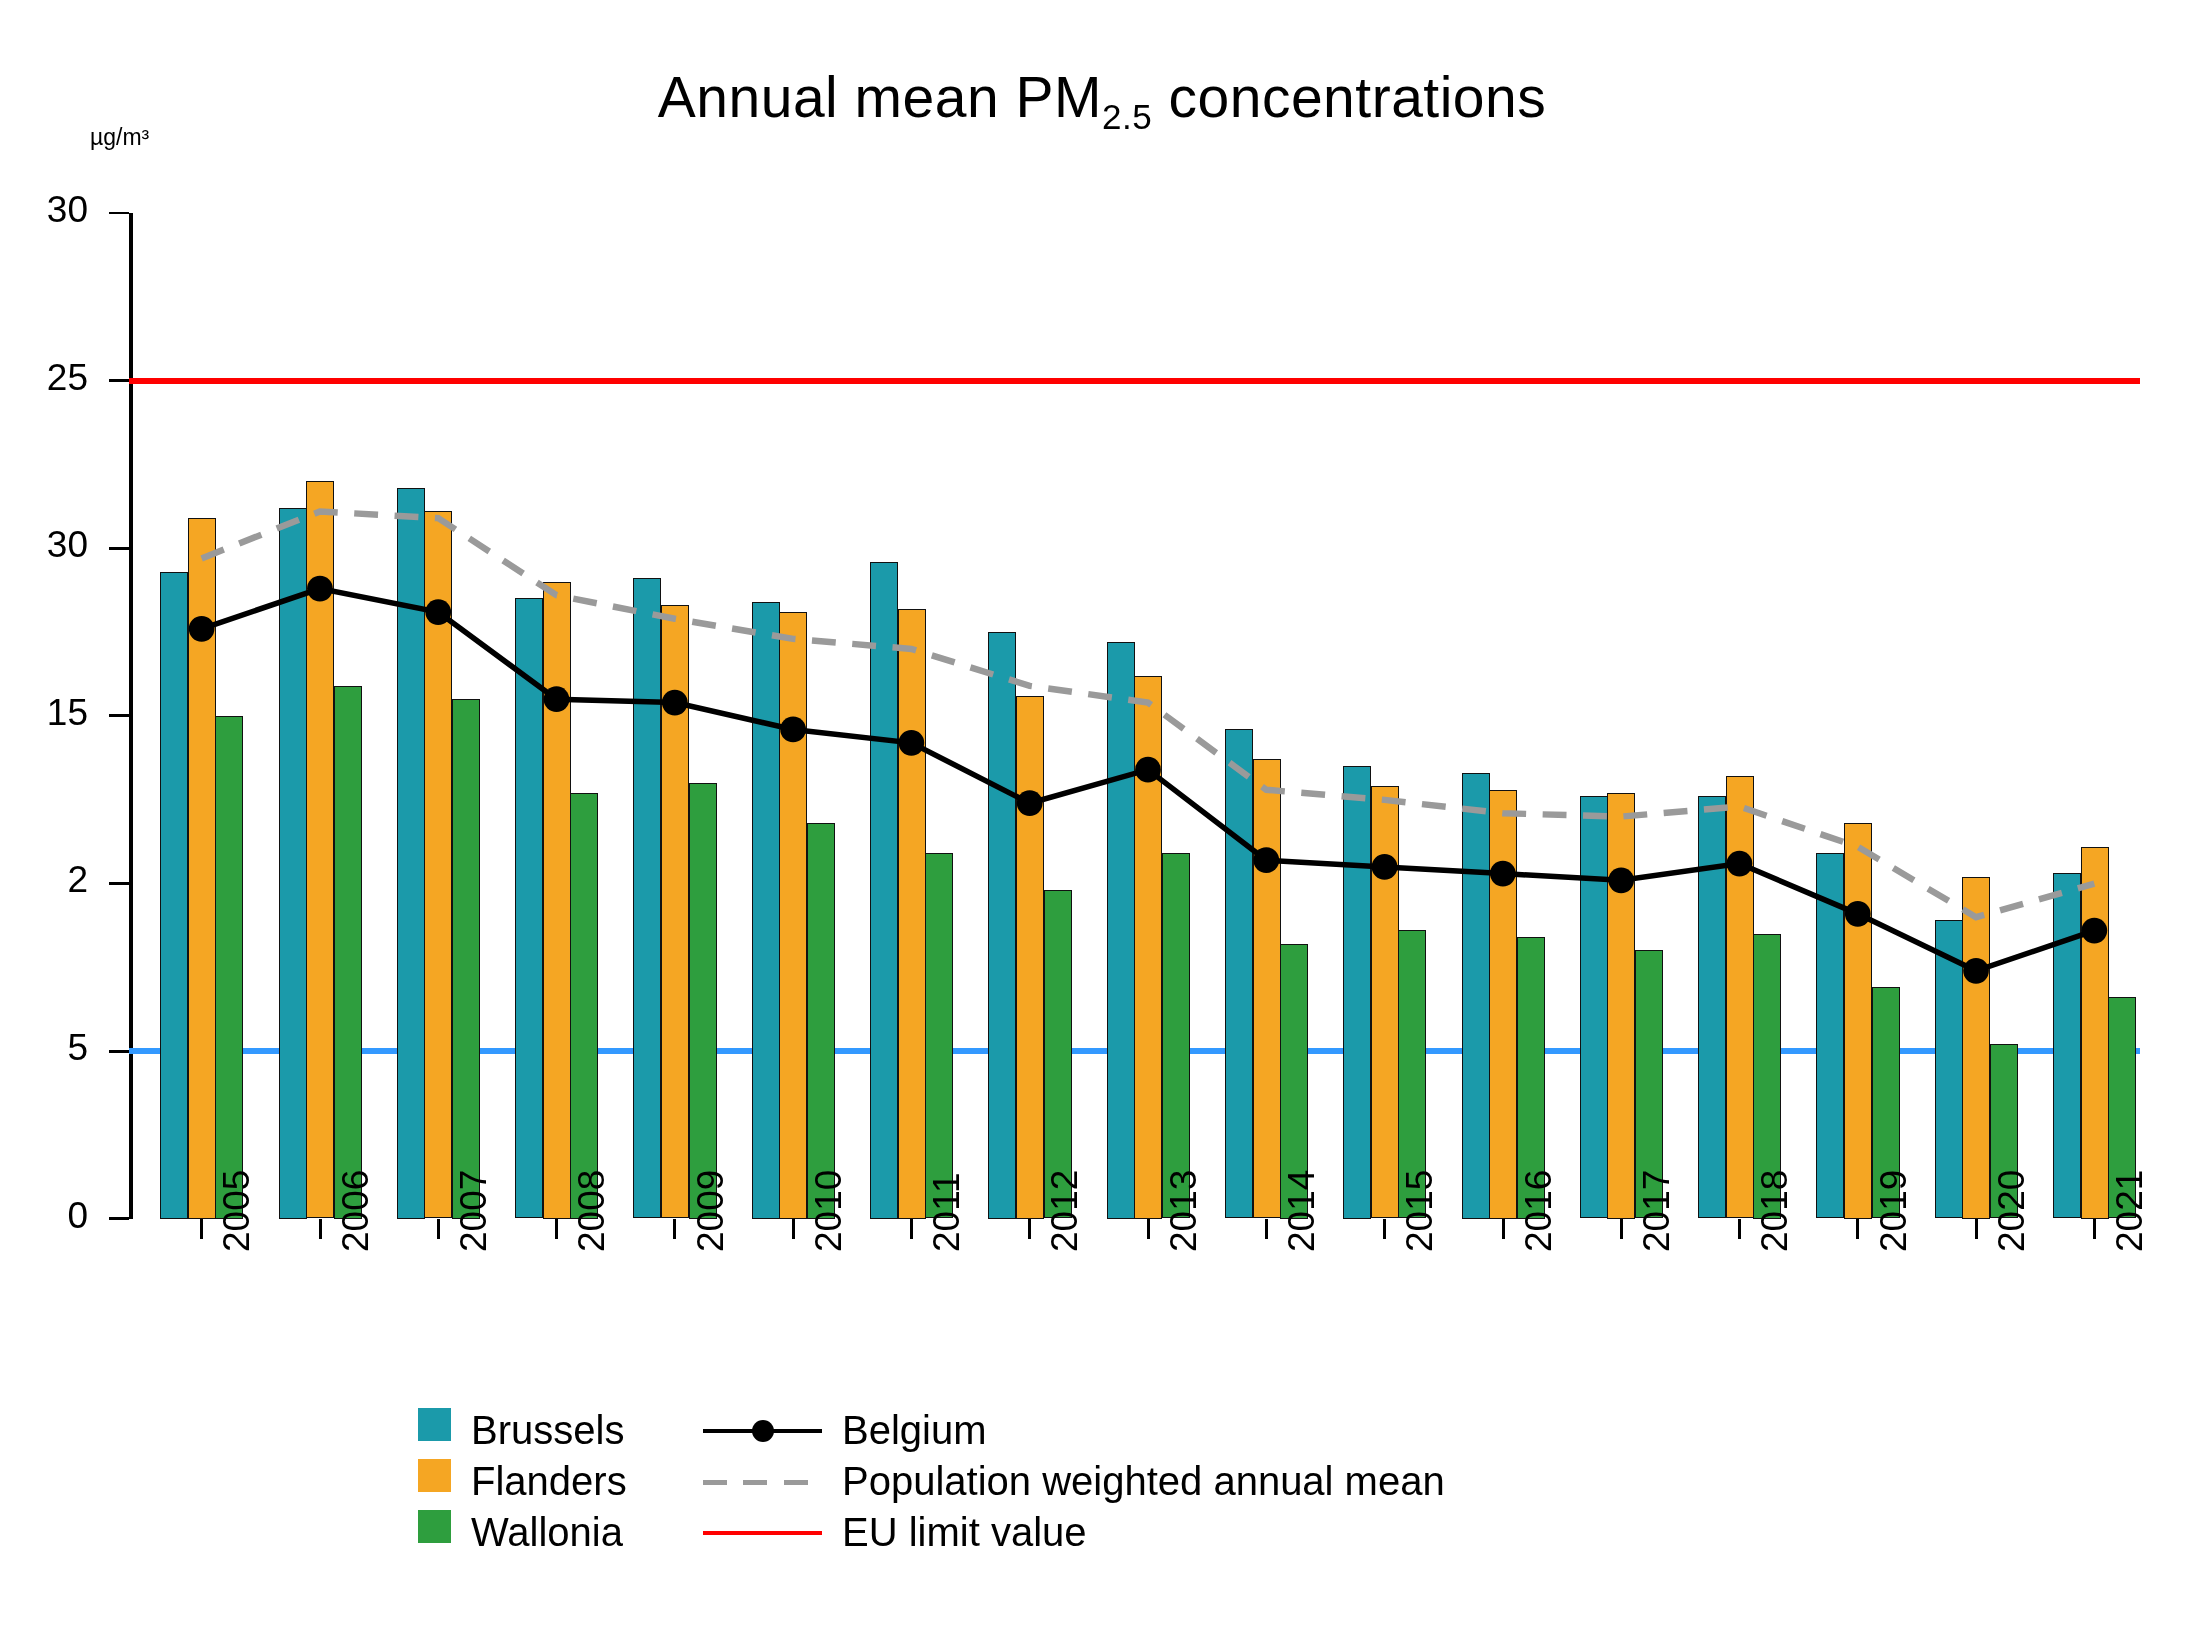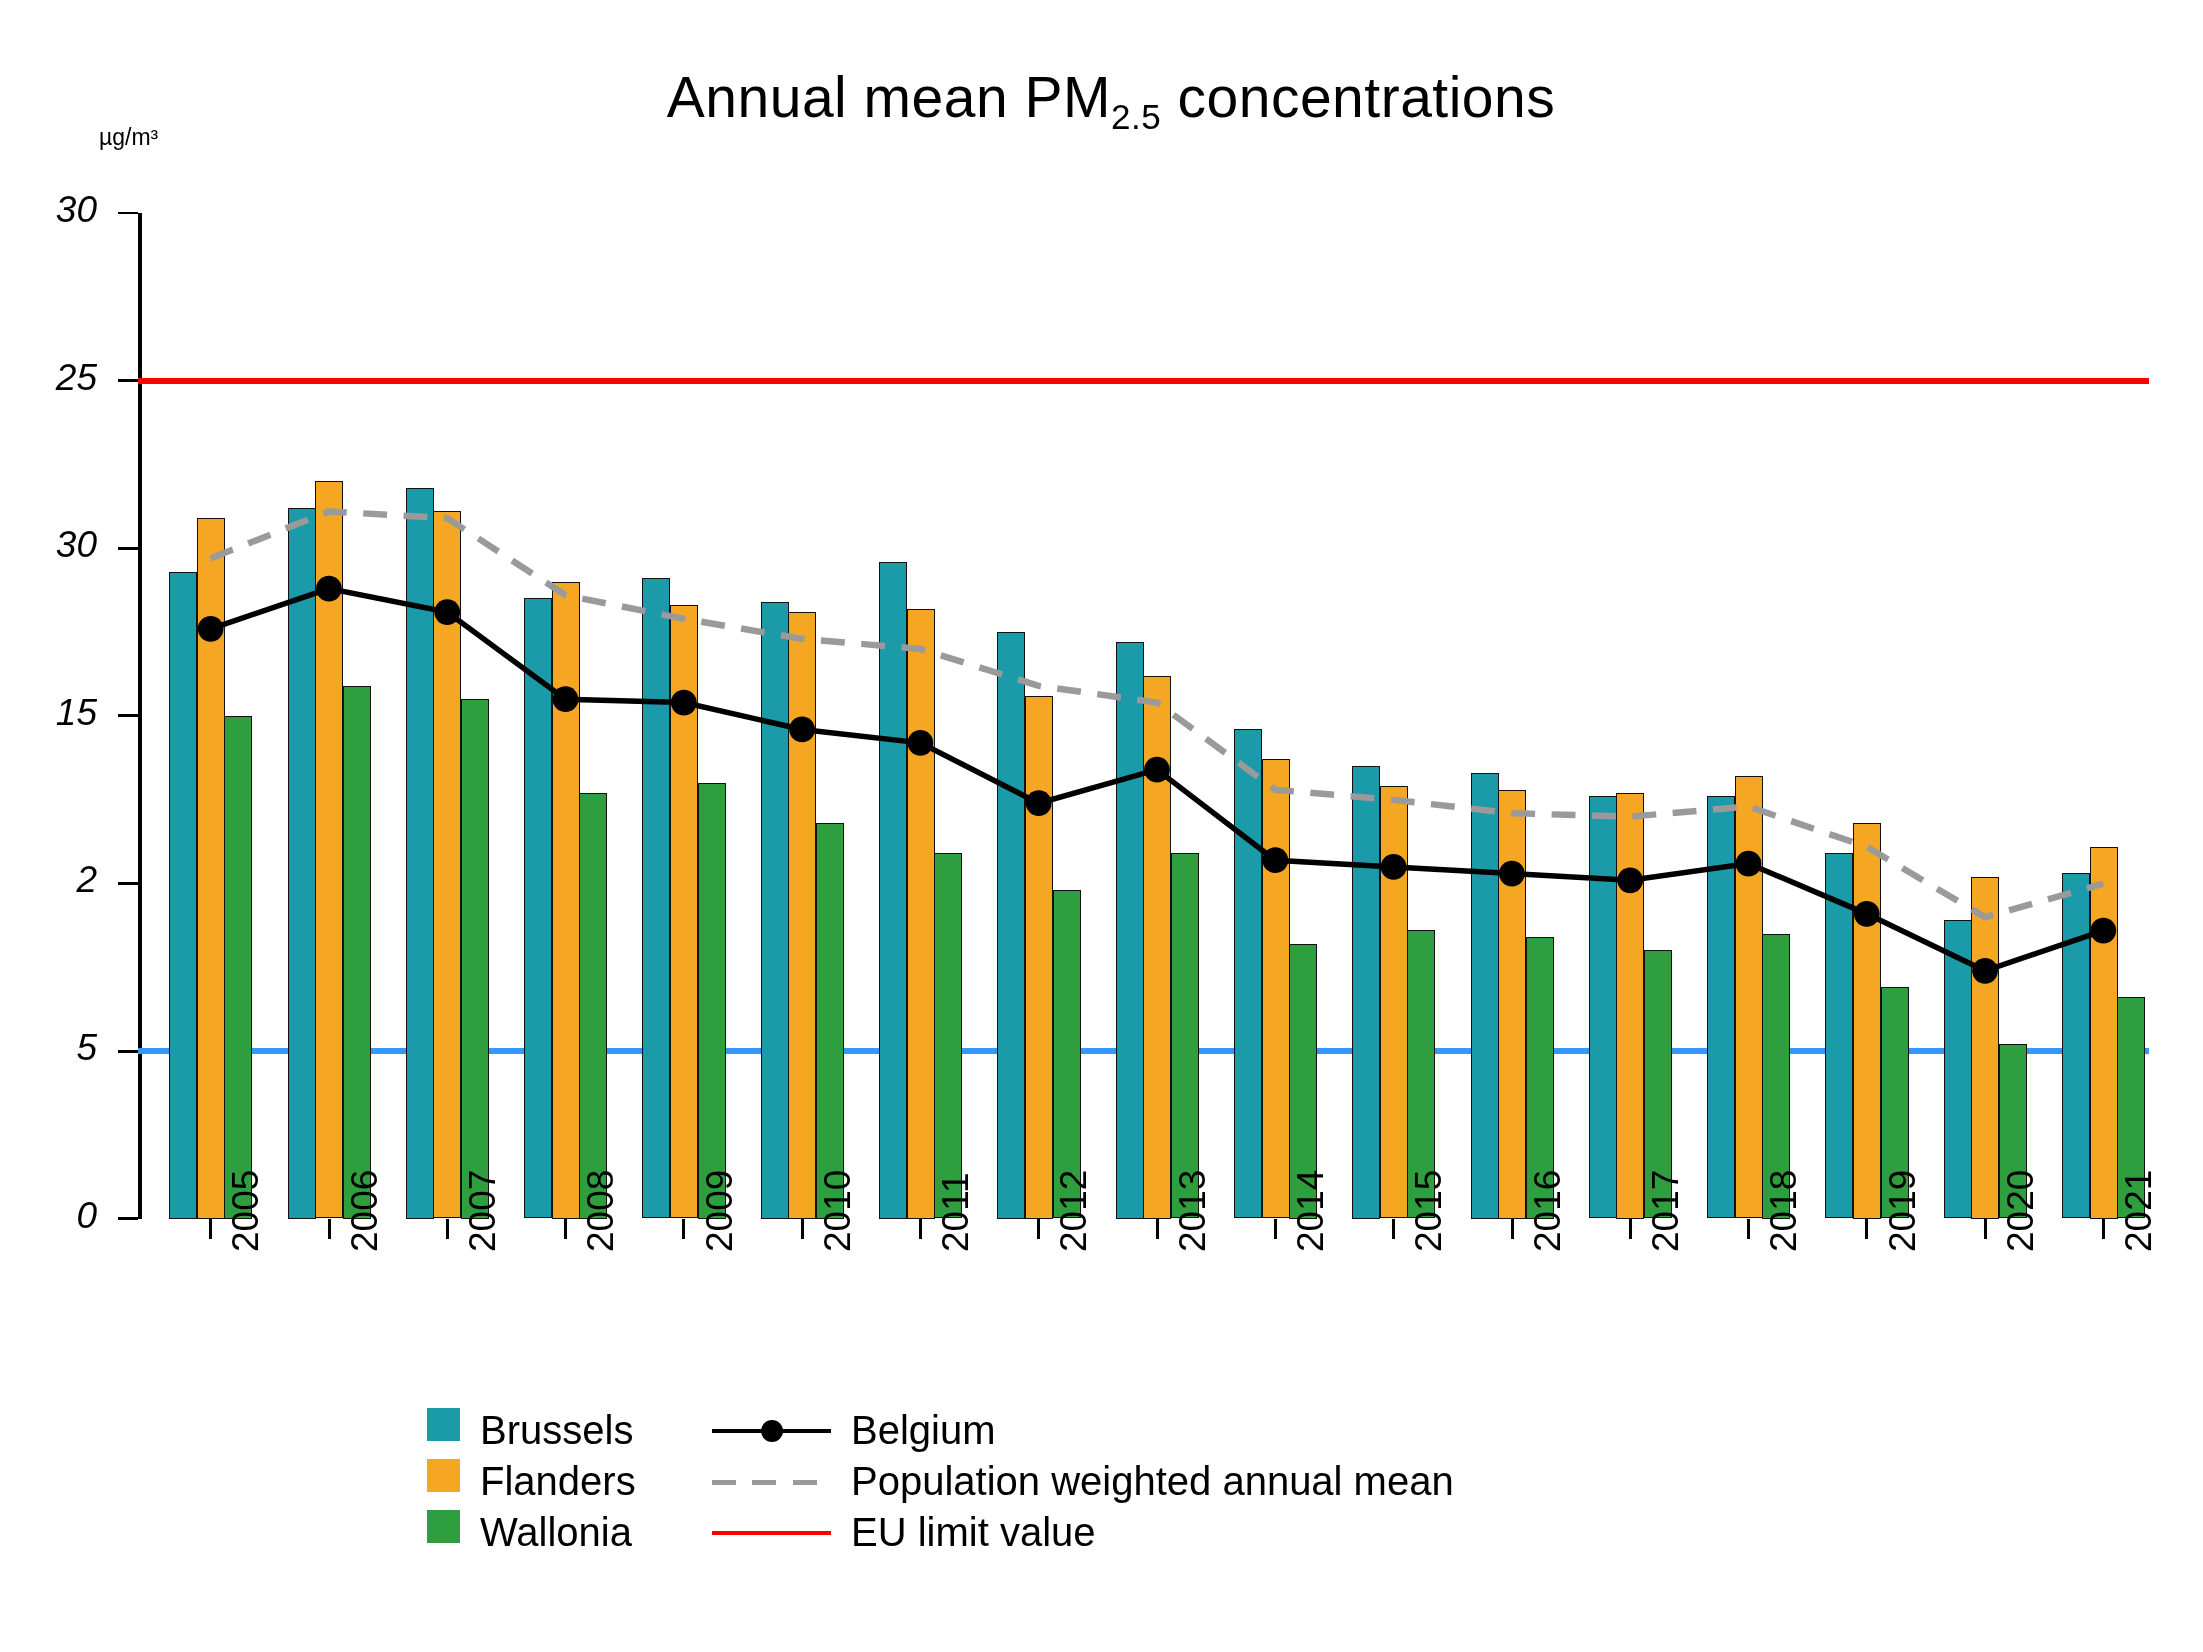--- a/index.html
+++ b/index.html
@@ -11,21 +11,20 @@
     width: 2204px;
     height: 1653px;
     font-family: "Liberation Sans", sans-serif;
     color: #000000;
     overflow: hidden;
   }
   #root {
     position: relative;
     width: 2174px;
     height: 1653px;
-    margin-left: 9px;
   }
   #chart-title {
     position: absolute;
     top: 64px;
     left: 0;
     width: 2204px;
     text-align: center;
     font-size: 57px;
     font-weight: normal;
     letter-spacing: 0.5px;
@@ -68,21 +67,20 @@
     left: -20px;
     width: 20px;
     height: 2.8px;
     background: #000;
   }
   .ylab {
     position: absolute;
     font-size: 37px;
     text-align: right;
     width: 73px;
-    font-style: italic;
   }
   .hline {
     position: absolute;
     left: 0px;
     width: 2011px;
     height: 5.5px;
   }
   .bar {
     position: absolute;
     box-sizing: border-box;

